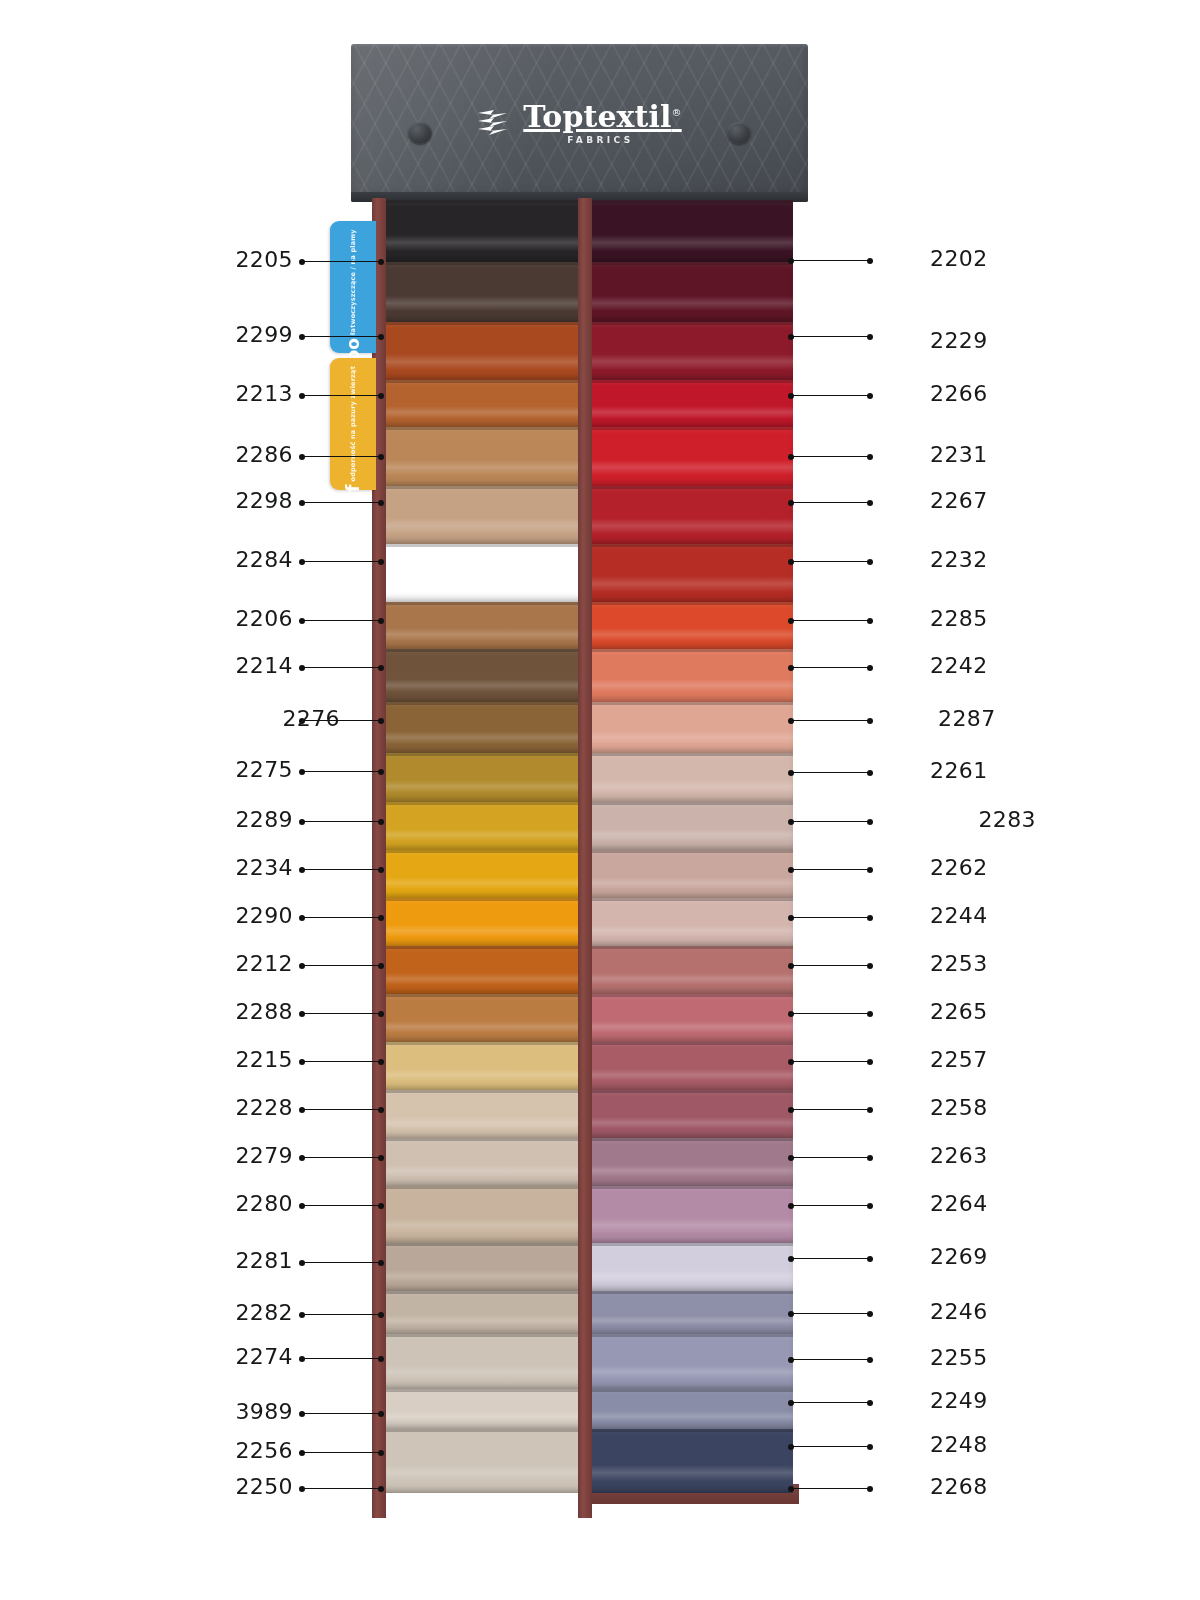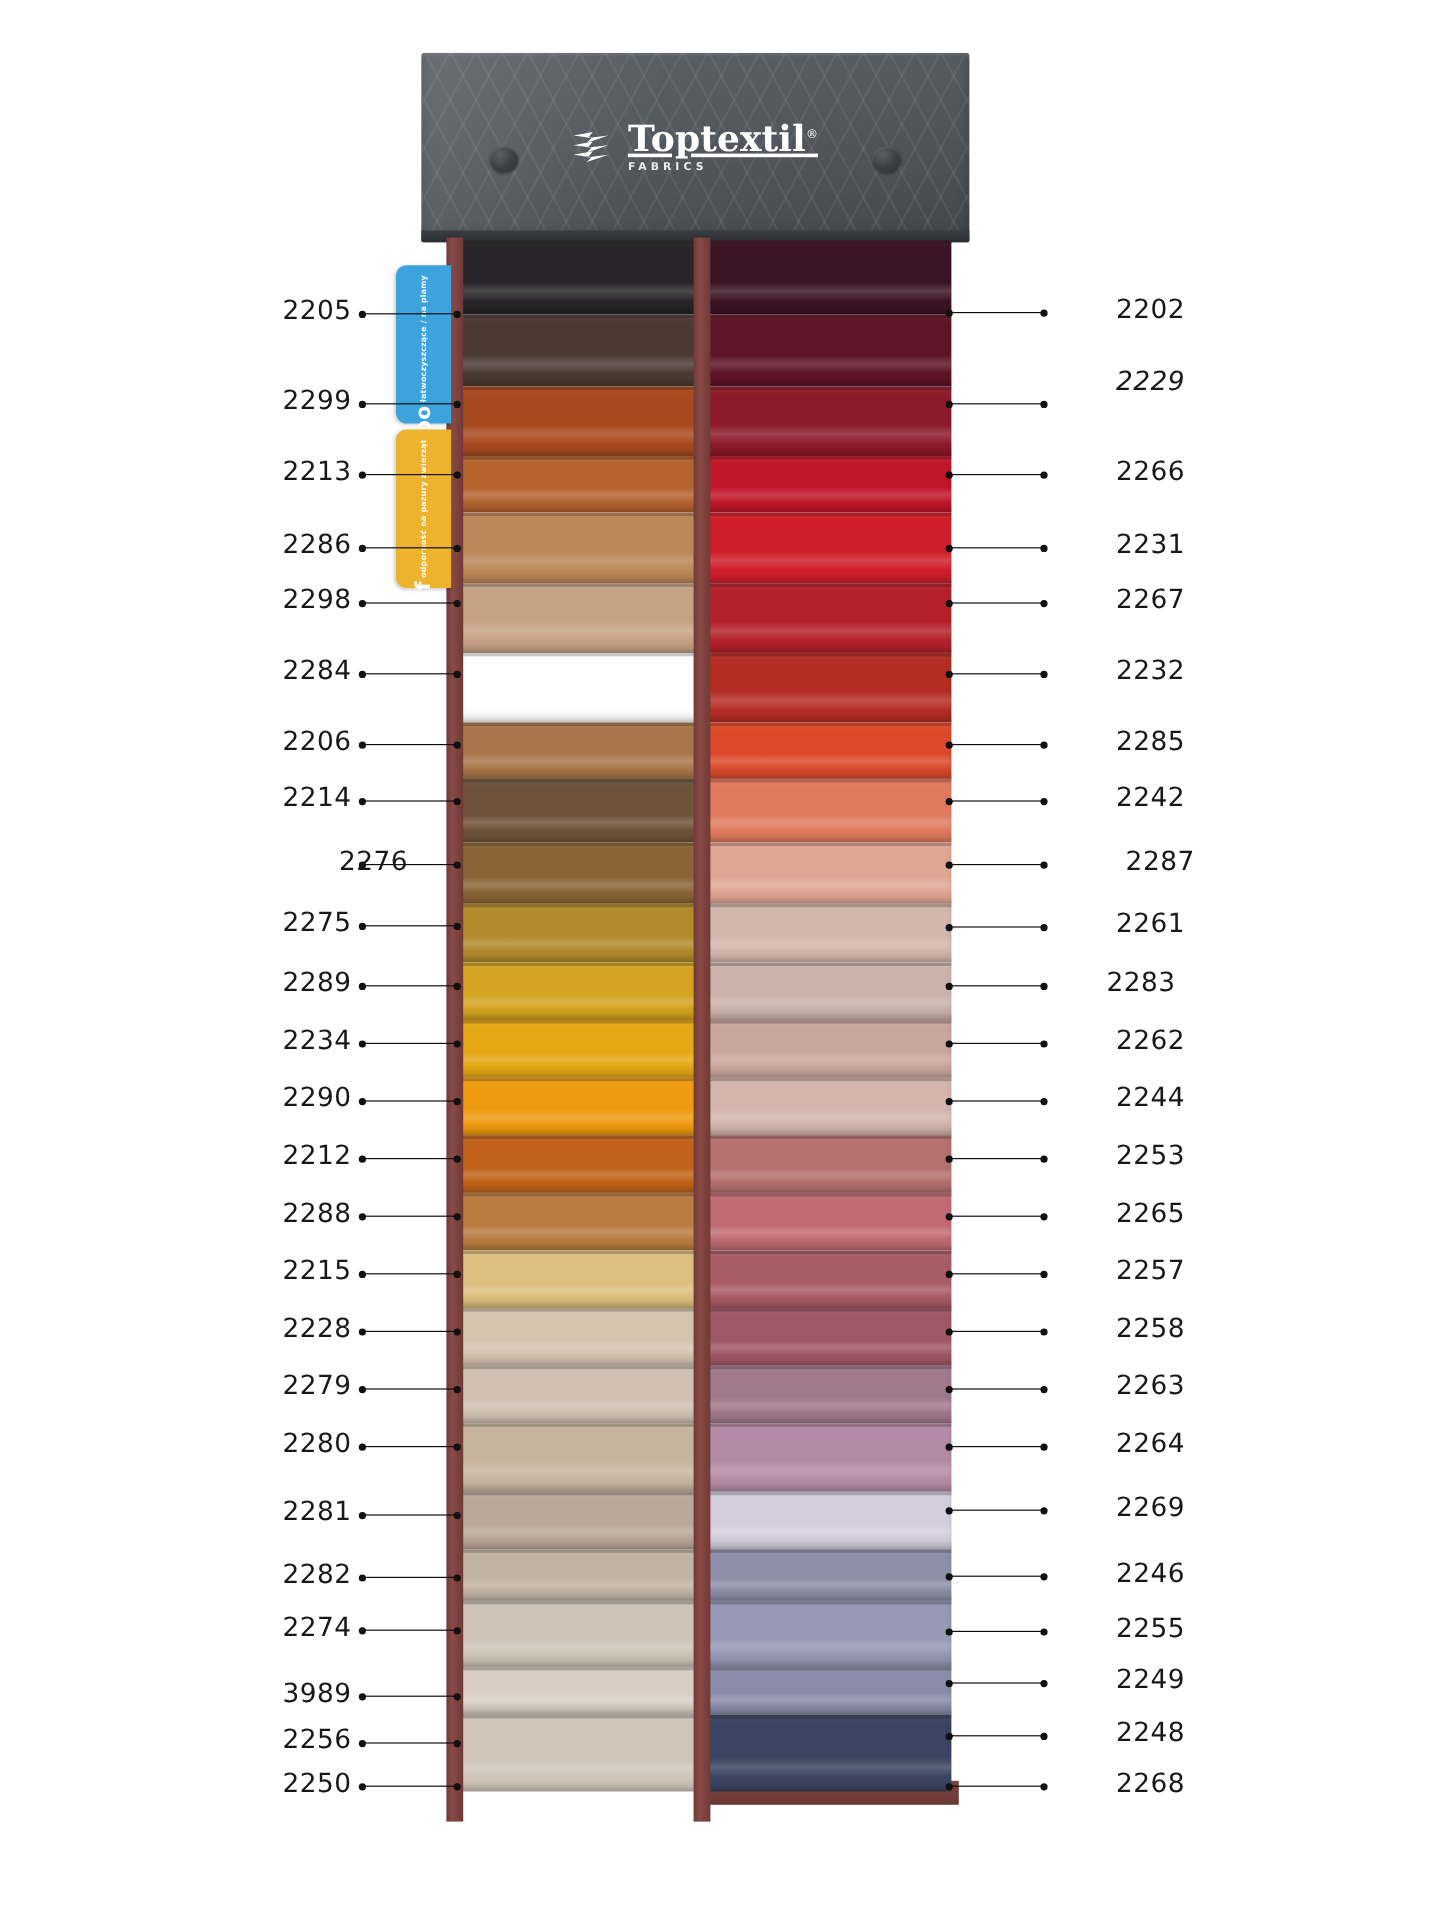--- a/index.html
+++ b/index.html
@@ -49,21 +49,21 @@
   .logo-mark{ width:36px; height:30px; flex:0 0 auto; }
   .logo-text{ display:flex; flex-direction:column; align-items:flex-start; }
   .logo-word{
     font-family: "DejaVu Serif", "Liberation Serif", serif;
     font-size:30px; font-weight:700; color:#ffffff; line-height:1;
     letter-spacing:.1px; position:relative;text-decoration:underline;
   }
   .logo-reg{ font-size:10px; vertical-align:super; font-weight:400; }
   .logo-sub{
     font-size:9px; color:#e8eaec; letter-spacing:3.4px;
-    margin-top:3px; font-weight:600;
+    margin-top:3px; margin-left:44px; font-weight:600;
   }
   .rivet{
     position:absolute; top:78px; width:24px; height:22px; border-radius:50%;
     background: radial-gradient(ellipse at 36% 32%, #5a5f65 0%, #3a3e43 55%, #2b2e32 100%);
     box-shadow: inset 0 1px 2px rgba(255,255,255,.16), 0 1px 2px rgba(0,0,0,.4);
   }
   .rivet.left { left: 57px; }
   .rivet.right{ right: 57px; }
 
   
@@ -506,21 +506,21 @@
     <div class="dot" style="left: 378px; top: 1485.5px;"></div>
     <div class="dot" style="left: 299px; top: 1485.5px;"></div>
     <div class="lbl l" style="top: 1474px; left: 235px; width: 58px;">2250</div>
     <div class="leader" style="left: 791px; top: 260px; width: 79px;"></div>
     <div class="dot" style="left: 788px; top: 257.5px;"></div>
     <div class="dot" style="left: 867px; top: 257.5px;"></div>
     <div class="lbl r" style="top: 246px; left: 884px; width: 70px;">2202</div>
     <div class="leader" style="left: 791px; top: 336px; width: 79px;"></div>
     <div class="dot" style="left: 788px; top: 333.5px;"></div>
     <div class="dot" style="left: 867px; top: 333.5px;"></div>
-    <div class="lbl r" style="top: 306px; left: 884px; width: 70px; font-style: italic;">2229</div>
+    <div class="lbl r" style="top: 328px; left: 884px; width: 70px;">2229</div>
     <div class="leader" style="left: 791px; top: 395px; width: 79px;"></div>
     <div class="dot" style="left: 788px; top: 392.5px;"></div>
     <div class="dot" style="left: 867px; top: 392.5px;"></div>
     <div class="lbl r" style="top: 381px; left: 884px; width: 70px;">2266</div>
     <div class="leader" style="left: 791px; top: 456px; width: 79px;"></div>
     <div class="dot" style="left: 788px; top: 453.5px;"></div>
     <div class="dot" style="left: 867px; top: 453.5px;"></div>
     <div class="lbl r" style="top: 442px; left: 884px; width: 70px;">2231</div>
     <div class="leader" style="left: 791px; top: 502px; width: 79px;"></div>
     <div class="dot" style="left: 788px; top: 499.5px;"></div>
@@ -542,21 +542,21 @@
     <div class="dot" style="left: 788px; top: 717.5px;"></div>
     <div class="dot" style="left: 867px; top: 717.5px;"></div>
     <div class="lbl r" style="top: 706px; left: 892px; width: 70px;">2287</div>
     <div class="leader" style="left: 791px; top: 772px; width: 79px;"></div>
     <div class="dot" style="left: 788px; top: 769.5px;"></div>
     <div class="dot" style="left: 867px; top: 769.5px;"></div>
     <div class="lbl r" style="top: 758px; left: 884px; width: 70px;">2261</div>
     <div class="leader" style="left: 791px; top: 821px; width: 79px;"></div>
     <div class="dot" style="left: 788px; top: 818.5px;"></div>
     <div class="dot" style="left: 867px; top: 818.5px;"></div>
-    <div class="lbl r" style="top: 807px; left: 876px; width: 70px;">2283</div>
+    <div class="lbl r" style="top: 807px; left: 920px; width: 70px; text-align: right;">2283</div>
     <div class="leader" style="left: 791px; top: 869px; width: 79px;"></div>
     <div class="dot" style="left: 788px; top: 866.5px;"></div>
     <div class="dot" style="left: 867px; top: 866.5px;"></div>
     <div class="lbl r" style="top: 855px; left: 884px; width: 70px;">2262</div>
     <div class="leader" style="left: 791px; top: 917px; width: 79px;"></div>
     <div class="dot" style="left: 788px; top: 914.5px;"></div>
     <div class="dot" style="left: 867px; top: 914.5px;"></div>
     <div class="lbl r" style="top: 903px; left: 884px; width: 70px;">2244</div>
     <div class="leader" style="left: 791px; top: 965px; width: 79px;"></div>
     <div class="dot" style="left: 788px; top: 962.5px;"></div>

